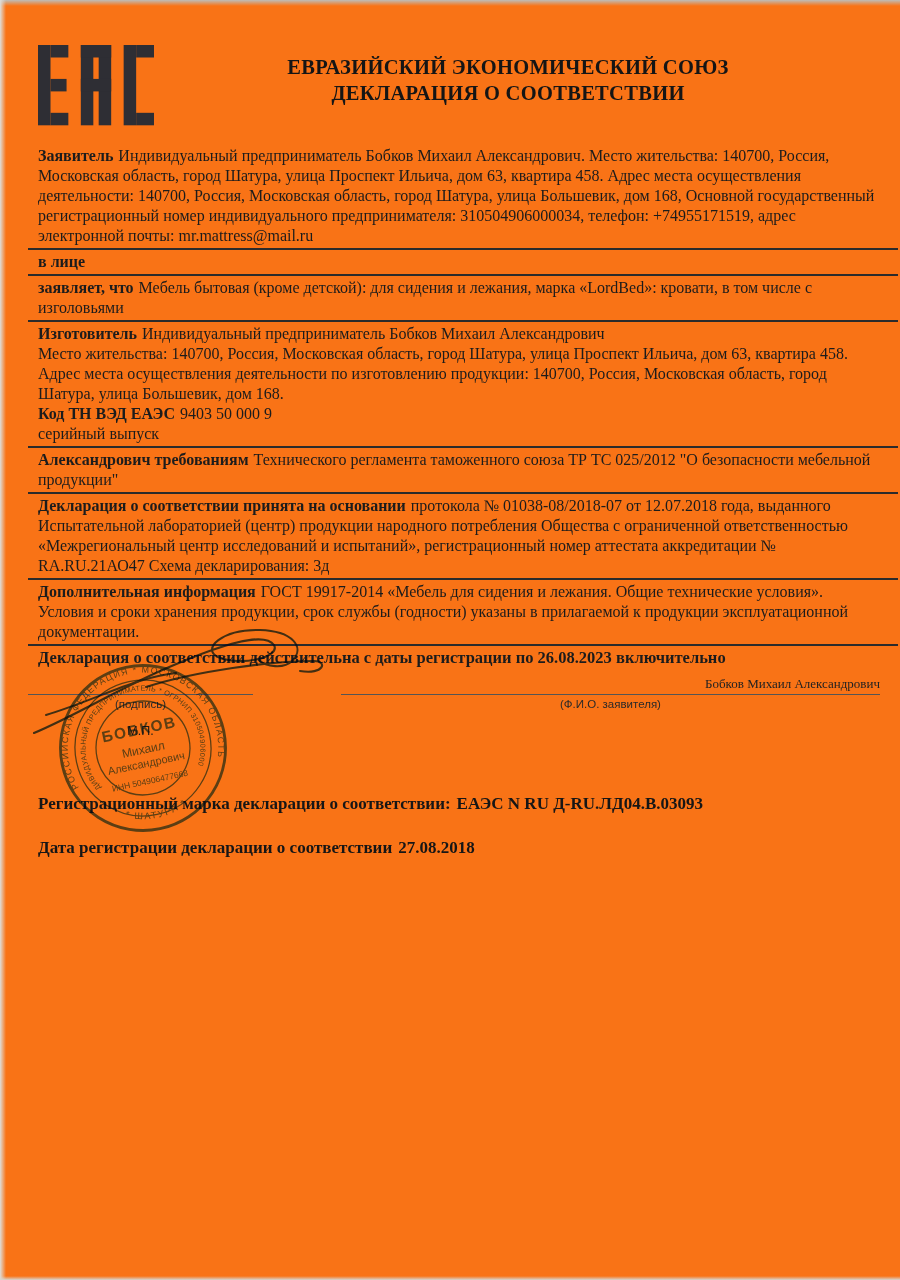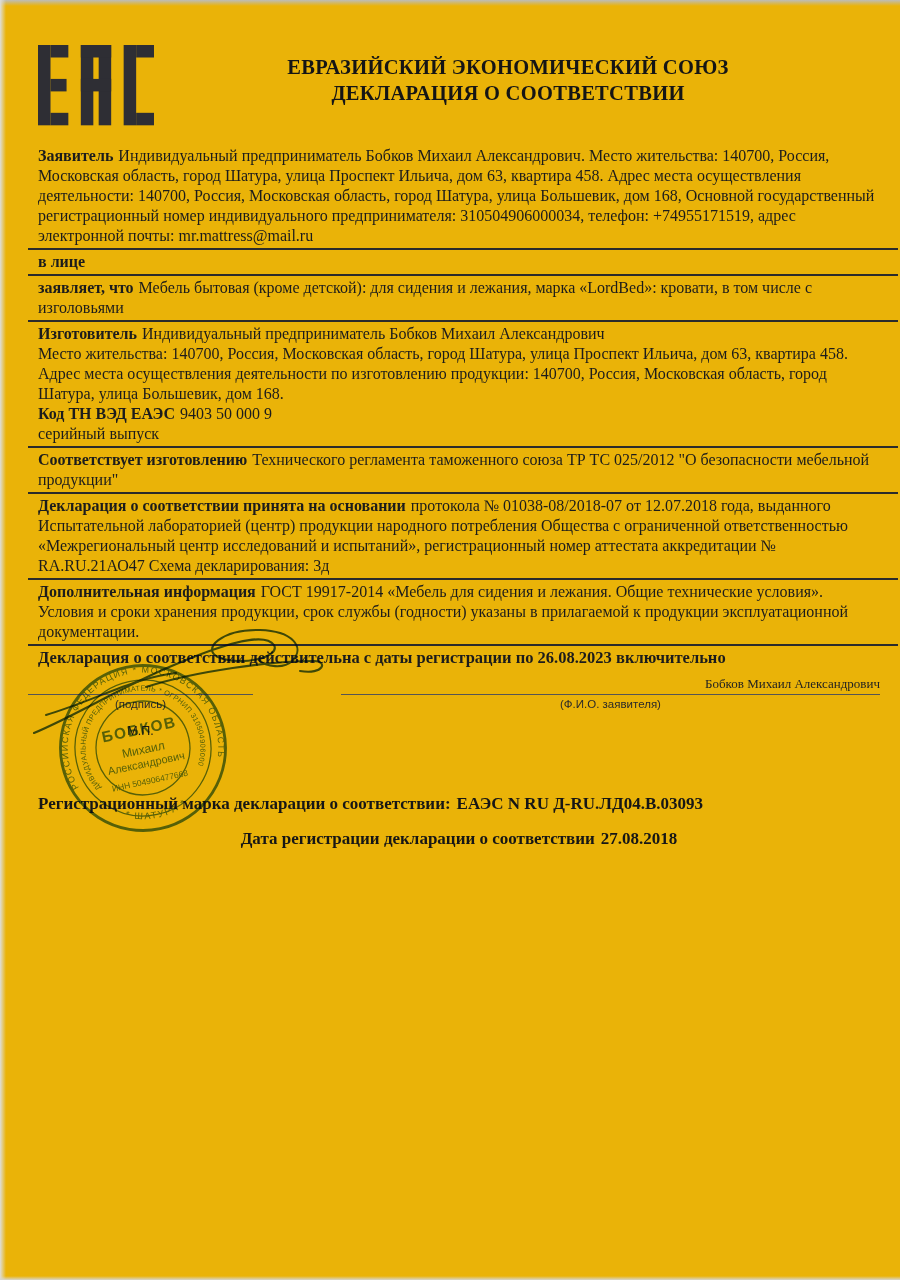--- a/index.html
+++ b/index.html
@@ -1,21 +1,21 @@
 <!DOCTYPE html>
 <html><head>
 <meta charset="utf-8">
 <style>
   * { margin:0; padding:0; box-sizing:border-box; }
   html,body { background:#e9e9e6; }
   .page {
     position:relative;
     width:900px; height:1280px;
     margin:0 auto;
-    background:#eab308;
+    background:#f97316;
     color:#1c1c1c;
     font-family:"Liberation Serif","DejaVu Serif",serif;
     font-size:16px; line-height:20px;
     overflow:hidden;
   }
   
   .scan-top{position:absolute;top:0;left:0;right:0;height:6px;background:linear-gradient(#bdbdb9,rgba(255,255,255,0));}
   .scan-left{position:absolute;top:0;left:0;bottom:0;width:6px;background:linear-gradient(90deg,#dededa,rgba(255,255,255,0));}
   .scan-bottom{position:absolute;bottom:0;left:0;right:0;height:4px;background:linear-gradient(rgba(255,255,255,0),#d6d6d2);}
 
@@ -37,21 +37,21 @@
   .sig-left { width:225px; margin-left:-10px; padding-top:21px; text-align:center; }
   .sig-right { flex:1; margin-left:88px; text-align:center; }
   .sig-line { border-top:1.5px solid #555; width:100%; }
   .sig-name { font-size:13px; line-height:21px; color:#222;text-align:right; }
   .sig-caption { font-family:"Liberation Sans","DejaVu Sans",sans-serif; font-size:11.5px; line-height:15px; color:#2a2a2a; margin-top:2px; }
   .sig-mp { font-family:"Liberation Sans","DejaVu Sans",sans-serif; font-size:12.5px; color:#1a1a1a; margin-top:9px; }
 
   .bold-line { font-weight:bold; font-size:16.5px; }
   .reg-block { margin-top:40px; }
   .reg-line { font-weight:bold; font-size:17px; line-height:22px; color:#161616; }
-  .reg-line + .reg-line { margin-top:13px;text-align:center; }
+  .reg-line + .reg-line { margin-top:22px; }
   .reg-label { margin-right:6px; }
 
   
   .stamp {
     position:absolute; left:16px; top:-14px;
     width:178px; height:178px;
     transform:rotate(-12deg);
     opacity:.85; mix-blend-mode:multiply;
     z-index:3; pointer-events:none;
   }
@@ -100,21 +100,21 @@
     <hr class="rule">
     <p class="para"><b>в лице</b></p>
     <hr class="rule">
     <p class="para"><b class="lead">заявляет, что</b><span>Мебель бытовая (кроме детской): для сидения и лежания, марка «LordBed»: кровати, в том числе с изголовьями</span></p>
     <hr class="rule">
     <p class="para"><b class="lead">Изготовитель</b><span>Индивидуальный предприниматель Бобков Михаил Александрович</span></p>
     <p class="para">Место жительства: 140700, Россия, Московская область, город Шатура, улица Проспект Ильича, дом 63, квартира 458. Адрес места осуществления деятельности по изготовлению продукции: 140700, Россия, Московская область, город Шатура, улица Большевик, дом 168.</p>
     <p class="para"><b class="lead">Код ТН ВЭД ЕАЭС</b><span>9403 50 000 9</span></p>
     <p class="para">серийный выпуск</p>
     <hr class="rule">
-    <p class="para"><b class="lead">Соответствует изготовлению</b><span>Технического регламента таможенного союза ТР ТС 025/2012 "О безопасности мебельной продукции"</span></p>
+    <p class="para"><b class="lead">Александрович требованиям</b><span>Технического регламента таможенного союза ТР ТС 025/2012 "О безопасности мебельной продукции"</span></p>
     <hr class="rule">
     <p class="para"><b class="lead">Декларация о соответствии принята на основании</b><span>протокола № 01038-08/2018-07 от 12.07.2018 года, выданного Испытательной лабораторией (центр) продукции народного потребления Общества с ограниченной ответственностью «Межрегиональный центр исследований и испытаний», регистрационный номер аттестата аккредитации № RA.RU.21АО47 Схема декларирования: 3д</span></p>
     <hr class="rule">
     <p class="para"><b class="lead">Дополнительная информация</b><span>ГОСТ 19917-2014 «Мебель для сидения и лежания. Общие технические условия».</span></p>
     <p class="para">Условия и сроки хранения продукции, срок службы (годности) указаны в прилагаемой к продукции эксплуатационной документации.</p>
     <hr class="rule">
     <p class="para bold-line">Декларация о соответствии действительна с даты регистрации по 26.08.2023 включительно</p>
 
     <div class="sig-row">
       <div class="sig-left">

